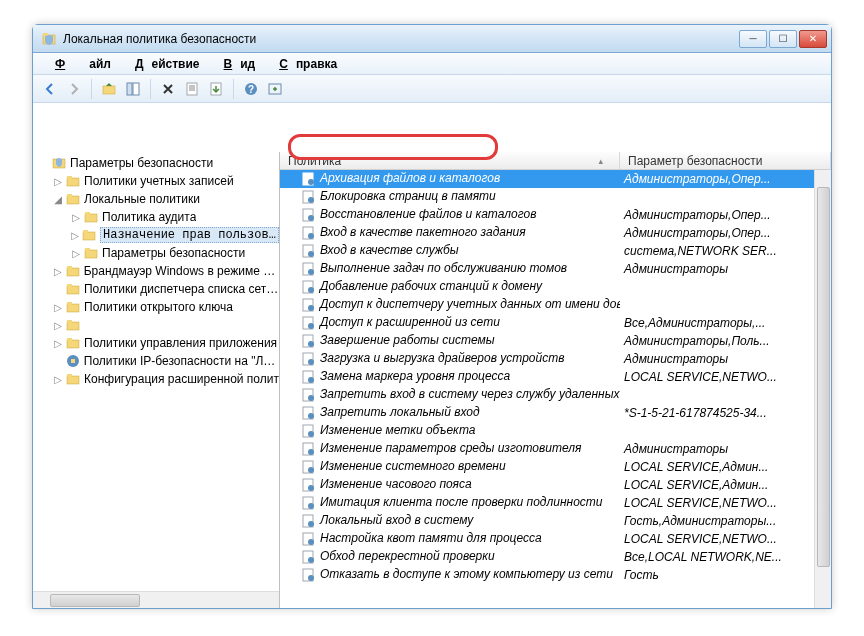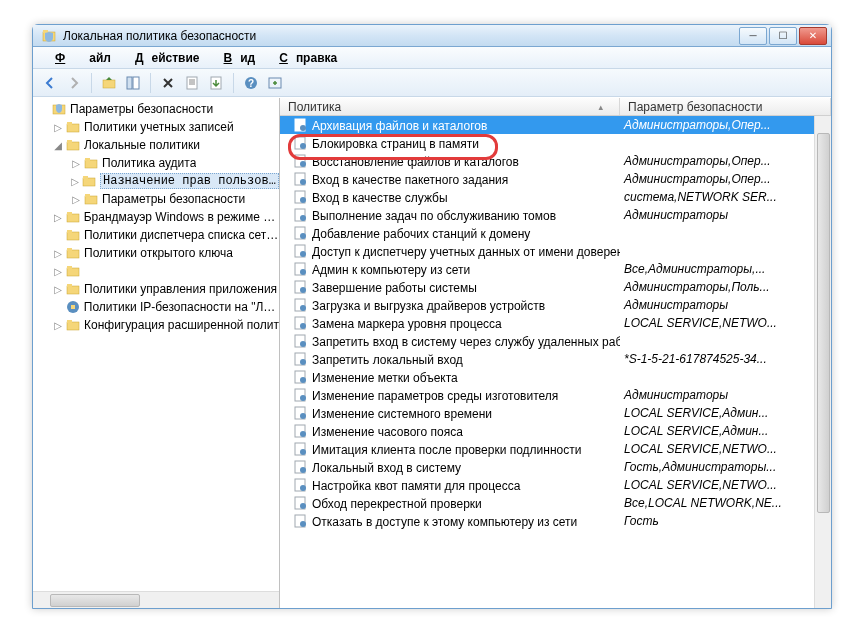--- a/index.html
+++ b/index.html
@@ -17,21 +17,21 @@
   left: 32px; top: 24px;
   width: 800px; height: 585px;
   border: 1px solid #6d9fce;
   border-radius: 6px 6px 0 0;
   background: #fff;
   box-shadow: 0 0 8px rgba(0,0,0,0.2);
   display: flex;
   flex-direction: column;
 }
 .titlebar {
-  height: 22px;
+  height: 28px;
   background: linear-gradient(#eaf3fb, #d3e5f6 50%, #c3dbf0);
   border-bottom: 1px solid #7ba7d1;
   display: flex;
   align-items: center;
   padding: 0 4px 0 8px;
 }
 .titlebar .icon { width: 16px; height: 16px; margin-right: 6px; }
 .titlebar .title { flex: 1; color: #000; font-size: 12px; }
 .winbtns { display: flex; gap: 2px; }
 .winbtn {
@@ -73,20 +73,21 @@
   border: 1px solid transparent;
   border-radius: 2px;
 }
 .tbtn svg { width: 16px; height: 16px; }
 .tsep { width: 1px; height: 20px; background: #c8d8e8; margin: 0 4px; }
 .content {
   flex: 1;
   display: flex;
   overflow: hidden;
   border-top: 1px solid #fff;
+  margin-top: 48px;
 }
 .treepanel {
   width: 247px;
   border-right: 1px solid #c0c0c0;
   overflow: hidden;
   display: flex;
   flex-direction: column;
 }
 .tree {
   flex: 1;
@@ -153,23 +154,23 @@
   position: relative;
 }
 .row {
   display: flex;
   height: 18px;
   align-items: center;
   cursor: default;
 }
 .row .c1 {
   width: 340px;
-  display: flex; align-items: flex-end;
-  padding-left: 12px;
-  overflow: hidden; white-space: nowrap; text-overflow: ellipsis;
+  display: flex; align-items: flex-start;
+  padding-left: 20px;
+  overflow: hidden; white-space: nowrap; text-overflow: ellipsis; font-style: italic;
 }
 .row .c2 { flex: 1; padding-left: 4px; overflow: hidden; white-space: nowrap; text-overflow: ellipsis; padding-right: 18px; font-style: italic;}
 .row .ricon { width: 16px; height: 16px; margin-right: 4px; flex-shrink: 0; }
 .row.selected { background: #3399ee; color: #fff; }
 .row.selected .ricon rect { stroke: #fff; }
 .vscroll {
   position: absolute; right: 0; top: 0; bottom: 0;
   width: 17px; background: #f0f0f0;
   border-left: 1px solid #ddd;
 }
@@ -484,21 +485,21 @@
                 <span>Доступ к диспетчеру учетных данных от имени доверенн...</span>
               </div>
               <div class="c2"></div>
             </div>
             <div class="row">
               <div class="c1">
                 <svg class="ricon" viewBox="0 0 16 16">
                   <rect x="3" y="2" width="10" height="12" class="page"></rect>
                   <circle cx="11" cy="11" r="3" class="page-badge"></circle>
                 </svg>
-                <span>Админ к компьютеру из сети</span>
+                <span>Доступ к расширенной из сети</span>
               </div>
               <div class="c2">Все,Администраторы,...</div>
             </div>
             <div class="row">
               <div class="c1">
                 <svg class="ricon" viewBox="0 0 16 16">
                   <rect x="3" y="2" width="10" height="12" class="page"></rect>
                   <circle cx="11" cy="11" r="3" class="page-badge"></circle>
                 </svg>
                 <span>Завершение работы системы</span>

